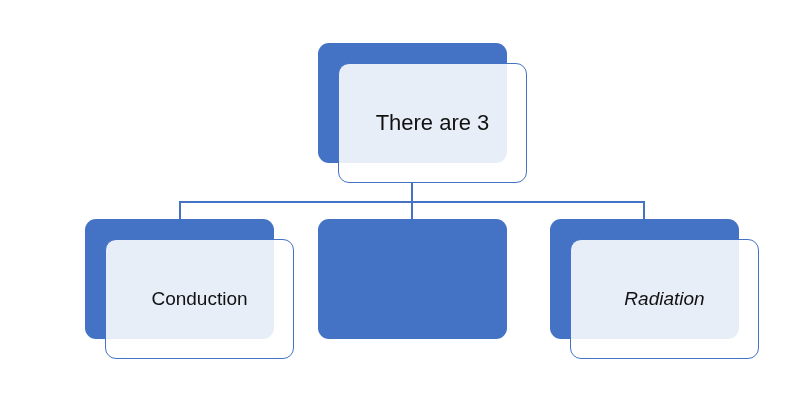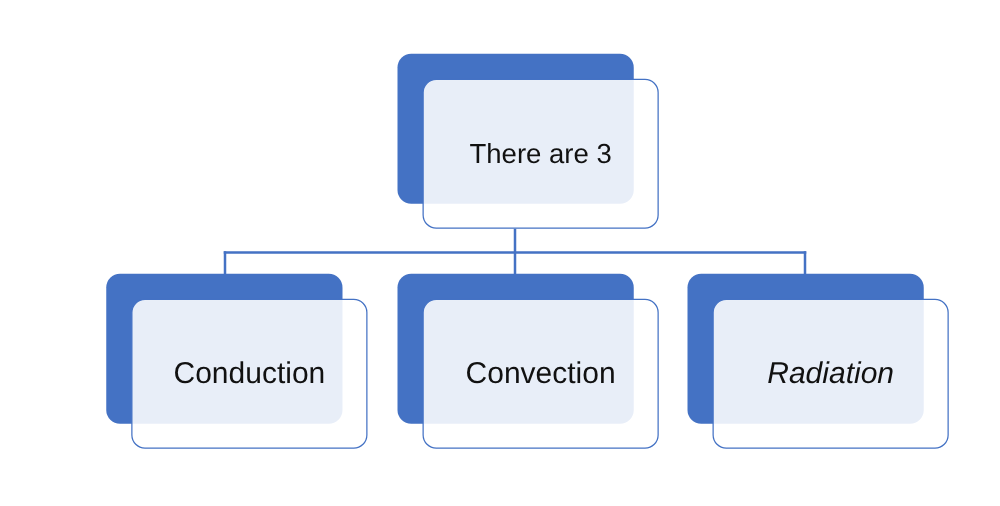--- a/index.html
+++ b/index.html
@@ -48,21 +48,21 @@
   .root .shape-back  { left: 318px; top: 43px; }
   .root .shape-front { left: 338px; top: 63px; font-size: 22px; line-height: 26px; }
   
   .child .shape-back, .child .shape-front { }
   .child1 .shape-back  { left: 85px;  top: 219px; }
   .child1 .shape-front { left: 105px; top: 239px; }
   .child2 .shape-back  { left: 318px; top: 219px; }
   .child2 .shape-front { left: 338px; top: 239px; }
   .child3 .shape-back  { left: 550px; top: 219px; }
   .child3 .shape-front { left: 570px; top: 239px; font-style: italic; }
-  .child .shape-front { font-size: 24px; line-height: 32px; }
+  .child .shape-front { font-size: 19px; line-height: 32px; }
   .line-block { display: block; white-space: nowrap; }
   
   .connector {
     position: absolute;
     background: var(--accent);
   }
   .conn-mid-v   { left: 411px; top: 183px; width: 1.6px; height: 38px; }
   .conn-h       { left: 179px; top: 201px; width: 466px; height: 1.6px; }
   .conn-left-v  { left: 179px; top: 201px; width: 1.6px; height: 20px; }
   .conn-right-v { left: 643px; top: 201px; width: 1.6px; height: 20px; }
@@ -86,23 +86,20 @@
 
   <div class="node child child1">
     <div class="shape-back"></div>
     <div class="shape-front">
       <span>Conduction</span>
     </div>
   </div>
 
   <div class="node child child2">
     <div class="shape-back"></div>
-    <div class="shape-front">
-      <span>Convection</span>
-    </div>
   </div>
 
   <div class="node child child3">
     <div class="shape-back"></div>
     <div class="shape-front">
       <span>Radiation</span>
     </div>
   </div>
 
 </div>

